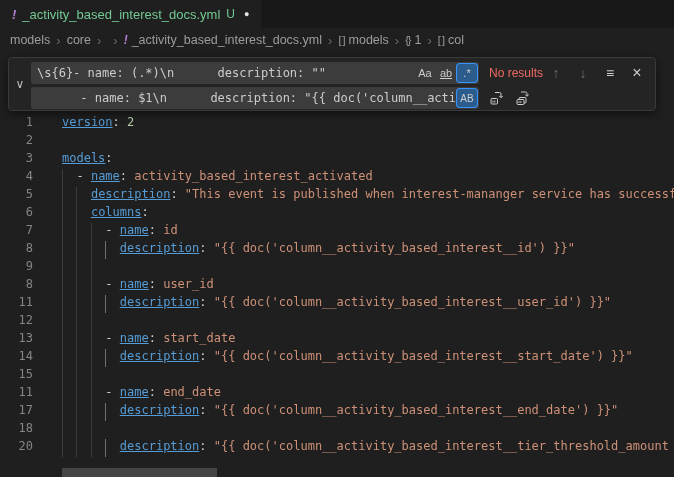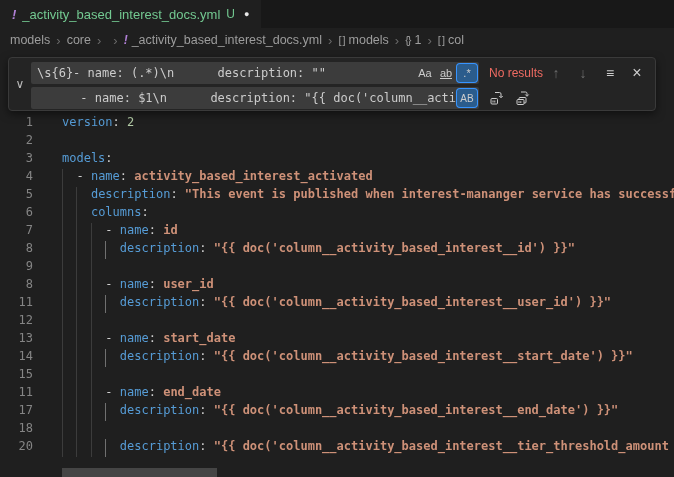--- a/index.html
+++ b/index.html
@@ -45,23 +45,23 @@
   .ibtn svg{display:block;}
   .rep-btns{display:flex;align-items:center;gap:6px;margin-left:8px;}
 
   
   .code{position:absolute;top:115px;left:0;right:0;}
   .cl{display:flex;height:18px;line-height:18px;font:12px "DejaVu Sans Mono",monospace;}
   .ln{flex:none;width:33px;text-align:right;color:var(--linenum);}
   .lt{flex:1;margin-left:29px;white-space:pre;position:relative;overflow:hidden;}
   .guide{position:absolute;top:0;bottom:0;width:1px;background:var(--guide);}
   .guide.bright{background:var(--guide_active);}
-  .tk-key{color:var(--key_blue);}
+  .tk-key{color:var(--key_blue);text-decoration:underline;}
   .tk-punc{color:#cfcfcf;}
-  .tk-str{color:var(--str_orange);font-weight:bold;}
+  .tk-str{color:var(--str_orange);}
   .tk-num{color:var(--num_green);}
 
   .hscroll{position:absolute;left:62px;top:468px;width:155px;height:9px;background:rgba(121,121,121,.42);}
 </style>
 </head>
 <body>
 
 <div id="app">
 
   <div class="tabbar">

